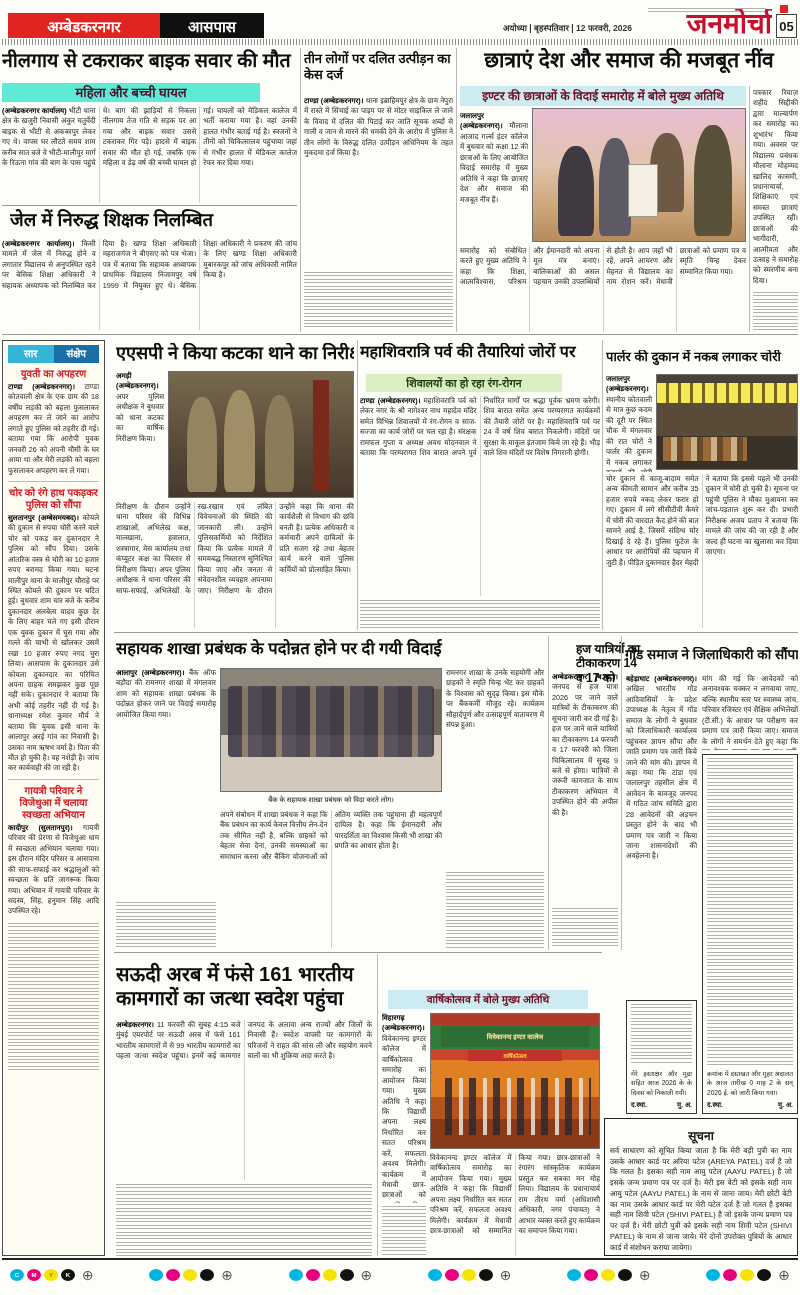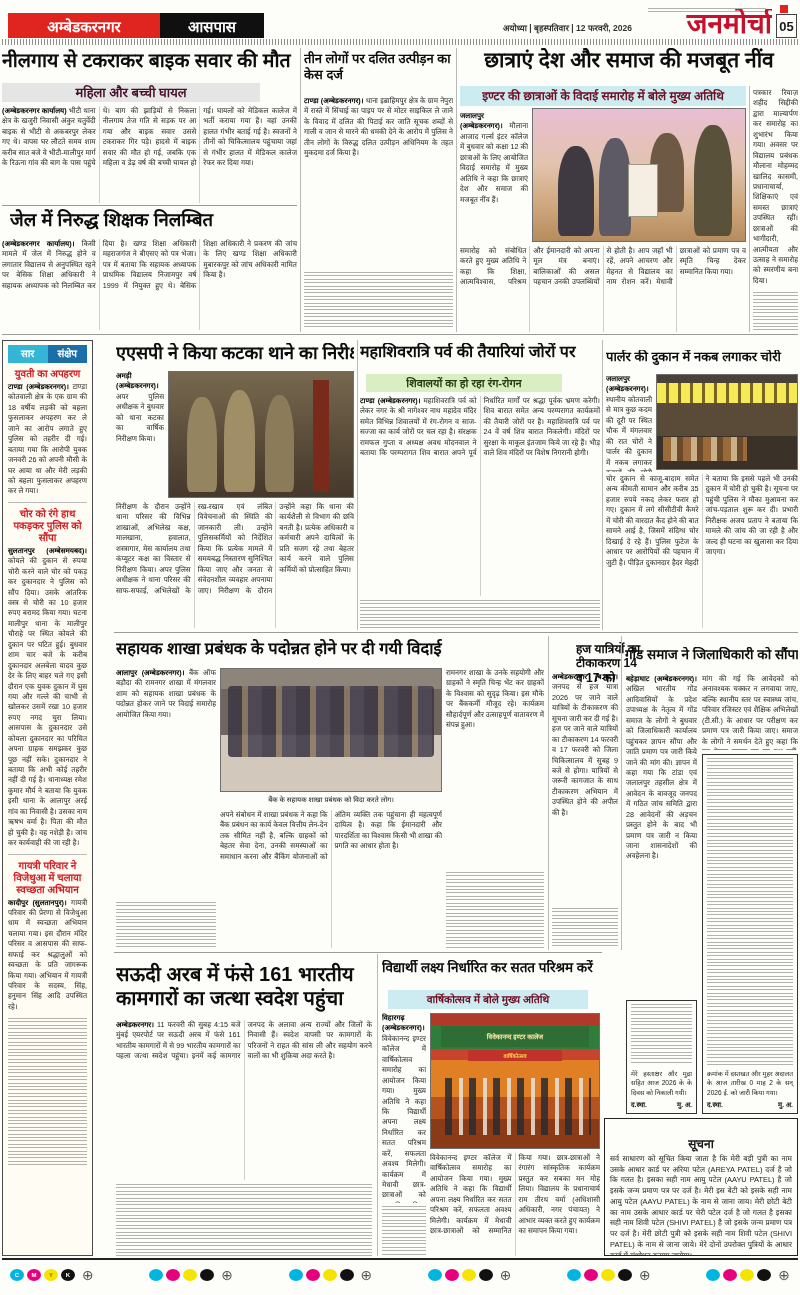--- a/index.html
+++ b/index.html
@@ -46,21 +46,21 @@
   <div class="abs" style="left:420px;top:22px;width:212px;text-align:right;font-size:8.5px;font-weight:700;color:#333;">अयोध्या | बृहस्पतिवार | 12 फरवरी, 2026</div>
   <div class="abs fill" style="left:648px;top:8px;width:118px;height:4px;"></div>
   <div class="abs" style="left:640px;top:9px;width:132px;font-size:28px;font-weight:700;color:#c8102e;text-align:right;line-height:1.05;white-space:nowrap;overflow:hidden;">जनमोर्चा</div>
   <div class="abs" style="left:780px;top:5px;width:8px;height:8px;background:#e02420;"></div>
   <div class="abs" style="left:776px;top:14px;width:21px;height:24px;border:1px solid #444;display:flex;align-items:center;justify-content:center;font-size:13px;font-weight:700;">
       <span>05</span>
     </div>
   <div class="abs" style="left:2px;top:39px;width:796px;height:6px;background:repeating-linear-gradient(90deg,#8f8f8f 0 1px,transparent 1px 3px);"></div>
 
   <div class="abs hl" style="left:2px;top:49px;width:296px;height:30px;font-size:19.5px;">नीलगाय से टकराकर बाइक सवार की मौत</div>
-  <div class="abs sub" style="left:2px;top:83px;width:258px;height:19px;background:#e5e5e5;color:#47102a;font-size:13px;line-height:19px;">महिला और बच्ची घायल</div>
+  <div class="abs sub" style="left:2px;top:83px;width:258px;height:19px;background:#5eead4;color:#47102a;font-size:13px;line-height:19px;">महिला और बच्ची घायल</div>
   <div class="abs" style="left:2px;top:106px;width:295px;height:97px;">
     <div class="body-cols c3">
       <span class="dl">(अम्बेडकरनगर कार्यालय)</span>
       <span>भीटी थाना क्षेत्र के खजुरी निवासी अंकुर चतुर्वेदी बाइक से भीटी से अकबरपुर लेकर गए थे। वापस घर लौटते समय शाम करीब सात बजे वे भीटी-मालीपुर मार्ग के रिऊना गांव की बाग के पास पहुंचे थे। बाग की झाड़ियों से निकला नीलगाय तेज गति से सड़क पर आ गया और बाइक सवार उससे टकराकर गिर पड़े। हादसे में बाइक सवार की मौत हो गई, जबकि एक महिला व डेढ़ वर्ष की बच्ची घायल हो गई। घायलों को मेडिकल कालेज में भर्ती कराया गया है। वहां उनकी हालत गंभीर बताई गई है। स्वजनों ने तीनों को चिकित्सालय पहुंचाया जहां से गंभीर हालत में मेडिकल कालेज रेफर कर दिया गया।</span>
     </div>
   </div>
   <div class="abs hrl" style="left:2px;top:205px;width:295px;"></div>
 
   <div class="abs hl" style="left:10px;top:209px;width:288px;height:26px;font-size:18.5px;">जेल में निरुद्ध शिक्षक निलम्बित</div>
   <div class="abs" style="left:2px;top:239px;width:295px;height:91px;">
@@ -102,21 +102,21 @@
     <div class="body-cols c4"><span>समारोह को संबोधित करते हुए मुख्य अतिथि ने कहा कि शिक्षा, आत्मविश्वास, परिश्रम और ईमानदारी को अपना मूल मंत्र बनाएं। बालिकाओं की असल पहचान उनकी उपलब्धियों से होती है। आप जहाँ भी रहें, अपने आचरण और मेहनत से विद्यालय का नाम रोशन करें। मेधावी छात्राओं को प्रमाण पत्र व स्मृति चिन्ह देकर सम्मानित किया गया।</span></div>
   </div>
   <div class="abs vr" style="left:749px;top:86px;height:246px;"></div>
   <div class="abs" style="left:753px;top:88px;width:45px;height:200px;">
     <div class="body-cols"><span>पत्रकार रियाज़ शहीद सिद्दीकी द्वारा माल्यार्पण कर समारोह का शुभारंभ किया गया। अवसर पर विद्यालय प्रबंधक मौलाना मोहम्मद खालिद कासमी, प्रधानाचार्या, शिक्षिकाएं एवं समस्त छात्राएं उपस्थित रहीं। छात्राओं की भागीदारी, आत्मीयता और उत्साह ने समारोह को स्मरणीय बना दिया।</span></div>
   </div>
   <div class="abs fill" style="left:753px;top:292px;width:45px;height:40px;"></div>
 
   <div class="abs hrl" style="left:2px;top:334px;width:796px;"></div>
 
-  <div class="abs rail" style="left:2px;top:340px;width:91px;height:916px;">
+  <div class="abs rail" style="left:2px;top:340px;width:103px;height:916px;">
     <div class="rail-tabs">
       <div class="rail-tab" style="background:#33b5d5;">सार</div>
       <div class="rail-tab" style="background:#1b6fa8;">संक्षेप</div>
     </div>
 
     <div class="rail-title">युवती का अपहरण</div>
     <div>
       <span class="dl">टाण्डा (अम्बेडकरनगर)।</span>
       <span>टाण्डा कोतवाली क्षेत्र के एक ग्राम की 18 वर्षीय लड़की को बहला फुसलाकर अपहरण कर ले जाने का आरोप लगाते हुए पुलिस को तहरीर दी गई। बताया गया कि आरोपी युवक जनवरी 26 को अपनी मौसी के घर आया था और मेरी लड़की को बहला फुसलाकर अपहरण कर ले गया।</span>
     </div>
@@ -256,39 +256,38 @@
   <div class="abs" style="left:116px;top:1020px;width:256px;height:160px;">
     <div class="body-cols c2">
       <span class="dl">अम्बेडकरनगर।</span>
       <span>11 फरवरी की सुबह 4:15 बजे मुंबई एयरपोर्ट पर सऊदी अरब में फंसे 161 भारतीय कामगारों में से 99 भारतीय कामगारों का पहला जत्था स्वदेश पहुंचा। इनमें कई कामगार जनपद के अलावा अन्य राज्यों और जिलों के निवासी हैं। स्वदेश वापसी पर कामगारों के परिजनों ने राहत की सांस ली और सहयोग करने वालों का भी शुक्रिया अदा करते है।</span>
     </div>
   </div>
   <div class="abs fill" style="left:116px;top:1184px;width:256px;height:72px;"></div>
 
   <div class="abs vr" style="left:377px;top:954px;height:302px;"></div>
 
-  <div class="abs hl" style="left:382px;top:960px;width:216px;height:26px;font-size:13.5px;">विद्यार्थी लक्ष्य निर्धारित कर सतत परिश्रम करें</div>
   <div class="abs sub" style="left:388px;top:990px;width:200px;height:19px;background:#cdecf1;color:#6e1024;font-size:10.5px;line-height:19px;">वार्षिकोत्सव में बोले मुख्य अतिथि</div>
   <div class="abs" style="left:382px;top:1013px;width:44px;height:190px;">
     <div class="body-cols">
       <span class="dl">विहारगढ़ (अम्बेडकरनगर)।</span>
       <span>विवेकानन्द इण्टर कॉलेज में वार्षिकोत्सव समारोह का आयोजन किया गया। मुख्य अतिथि ने कहा कि विद्यार्थी अपना लक्ष्य निर्धारित कर सतत परिश्रम करें, सफलता अवश्य मिलेगी। कार्यक्रम में मेधावी छात्र-छात्राओं को सम्मानित किया गया। छात्र-छात्राओं ने रंगारंग सांस्कृतिक कार्यक्रम प्रस्तुत कर सबका मन मोह लिया। विद्यालय के प्रधानाचार्य राम तीरथ वर्मा (अधिशासी अधिकारी, नगर पंचायत) ने आभार व्यक्त करते हुए कार्यक्रम का समापन किया गया।</span>
     </div>
   </div>
   <div class="abs fill" style="left:382px;top:1206px;width:44px;height:50px;"></div>
   <div class="abs photo" style="left:430px;top:1013px;width:170px;height:136px;background:linear-gradient(180deg,#b03a2a 0 8%,#2f7d3a 8% 26%,#c8442e 26% 34%,#e07f24 34% 62%,#b5531e 62% 78%,#8a3a16 78% 100%);">
     <div class="abs" style="left:6%;top:9%;width:88%;height:16%;background:#2e6e34;color:#ffe9a8;font-size:6.5px;font-weight:700;display:flex;align-items:center;justify-content:center;overflow:hidden;white-space:nowrap;">विवेकानन्द इण्टर कालेज</div>
     <div class="abs" style="left:22%;top:27%;width:56%;height:8%;background:#c0322a;color:#ffd24a;font-size:5.5px;font-weight:700;display:flex;align-items:center;justify-content:center;overflow:hidden;white-space:nowrap;">वार्षिकोत्सव</div>
     <div class="abs" style="left:5%;top:48%;width:90%;height:42%;background:repeating-linear-gradient(90deg,transparent 0 6px,#2a2a30 6px 13px,transparent 13px 20px,#e8e4da 20px 24px);opacity:.85;"></div>
   </div>
   <div class="abs" style="left:430px;top:1153px;width:170px;height:103px;">
     <div class="body-cols c2"><span>विवेकानन्द इण्टर कॉलेज में वार्षिकोत्सव समारोह का आयोजन किया गया। मुख्य अतिथि ने कहा कि विद्यार्थी अपना लक्ष्य निर्धारित कर सतत परिश्रम करें, सफलता अवश्य मिलेगी। कार्यक्रम में मेधावी छात्र-छात्राओं को सम्मानित किया गया। छात्र-छात्राओं ने रंगारंग सांस्कृतिक कार्यक्रम प्रस्तुत कर सबका मन मोह लिया। विद्यालय के प्रधानाचार्य राम तीरथ वर्मा (अधिशासी अधिकारी, नगर पंचायत) ने आभार व्यक्त करते हुए कार्यक्रम का समापन किया गया।</span></div>
   </div>
 
-  <div class="abs" style="left:604px;top:1118px;width:194px;height:138px;border:1.5px solid #222;padding:16px 5px;box-sizing:border-box;overflow:hidden;">
+  <div class="abs" style="left:604px;top:1118px;width:194px;height:138px;border:1.5px solid #222;padding:8px 5px;box-sizing:border-box;overflow:hidden;">
     <div style="text-align:center;font-weight:700;font-size:12px;margin-bottom:2px;">सूचना</div>
     <div style="font-size:7.4px;line-height:1.45;text-align:justify;">सर्व साधारण को सूचित किया जाता है कि मेरी बड़ी पुत्री का नाम उसके आधार कार्ड पर अरिया पटेल (AREYA PATEL) दर्ज है जो कि गलत है। इसका सही नाम आयु पटेल (AAYU PATEL) है जो इसके जन्म प्रमाण पत्र पर दर्ज है। मेरी इस बेटी को इसके सही नाम आयु पटेल (AAYU PATEL) के नाम से जाना जाय। मेरी छोटी बेटी का नाम उसके आधार कार्ड पर चेरी पटेल दर्ज है जो गलत है इसका सही नाम शिवी पटेल (SHIVI PATEL) है जो इसके जन्म प्रमाण पत्र पर दर्ज है। मेरी छोटी पुत्री को इसके सही नाम शिवी पटेल (SHIVI PATEL) के नाम से जाना जाये। मेरे दोनों उपरोक्त पुत्रियों के आधार कार्ड में संशोधन कराया जायेगा।</div>
     <div style="font-size:6.6px;text-align:center;margin-top:2px;font-weight:700;">निवासी ग्राम-पन्हई कल्याणपुर, पोस्ट-बारीयावन, परगना व तहसील अकबरपुर, थाना- सम्मनपुर जनपद- अम्बेडकरनगर</div>
   </div>
 
   <div class="abs" style="left:2px;top:1258px;width:796px;height:2px;background:#222;"></div>
 
   <div class="abs" style="left:10px;top:1266px;width:780px;height:18px;display:flex;justify-content:space-between;align-items:center;">
     <div class="cbgroup">
       <span class="dot" style="background:#00b6e0;">C</span>

